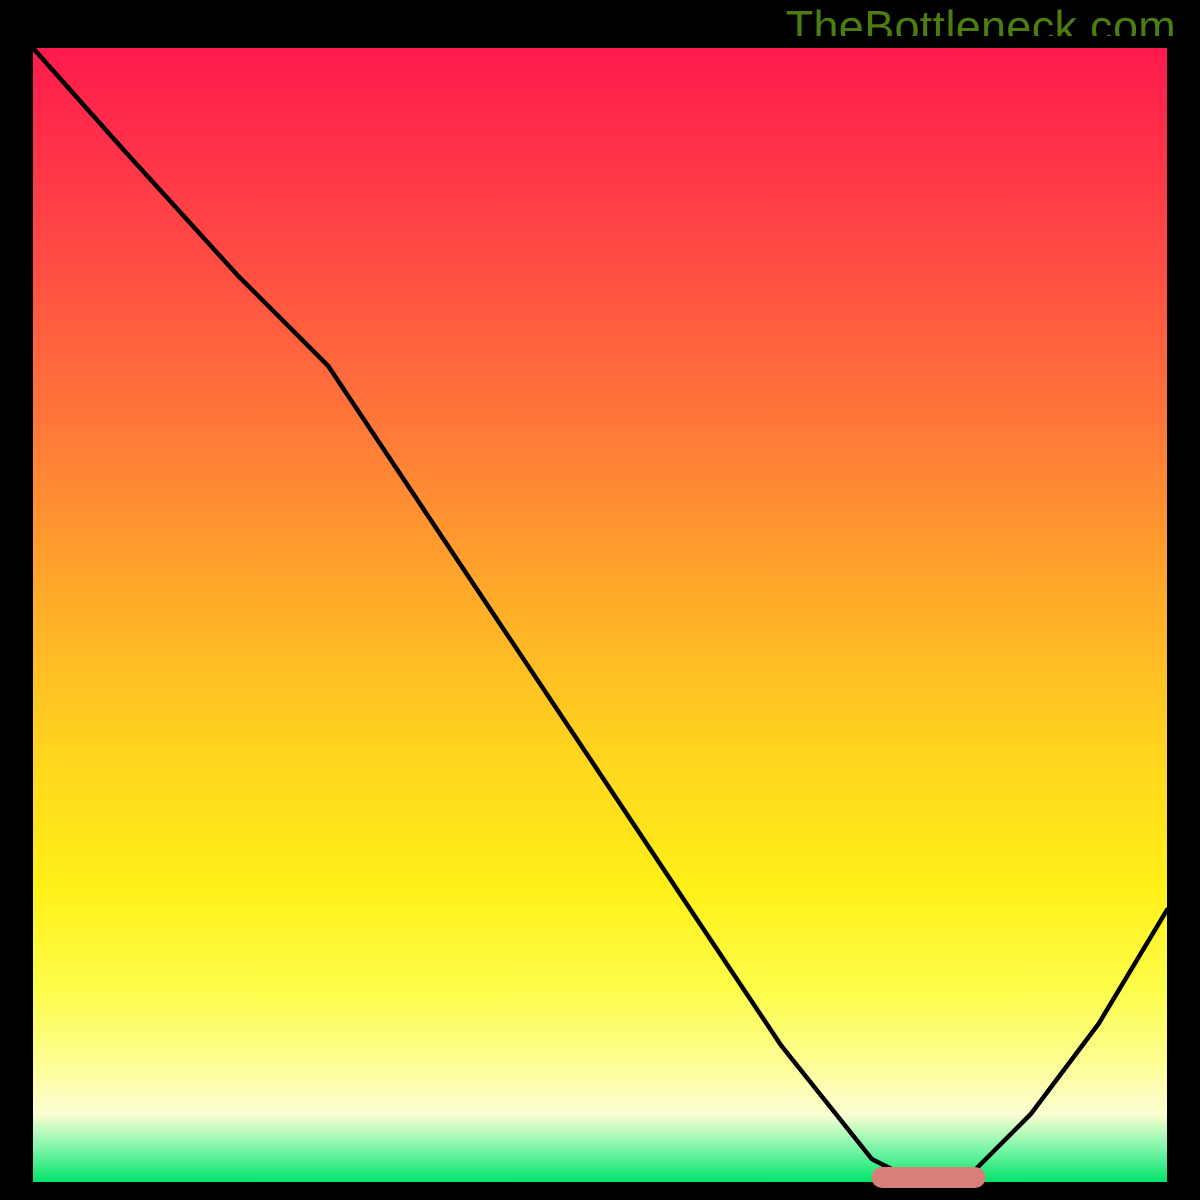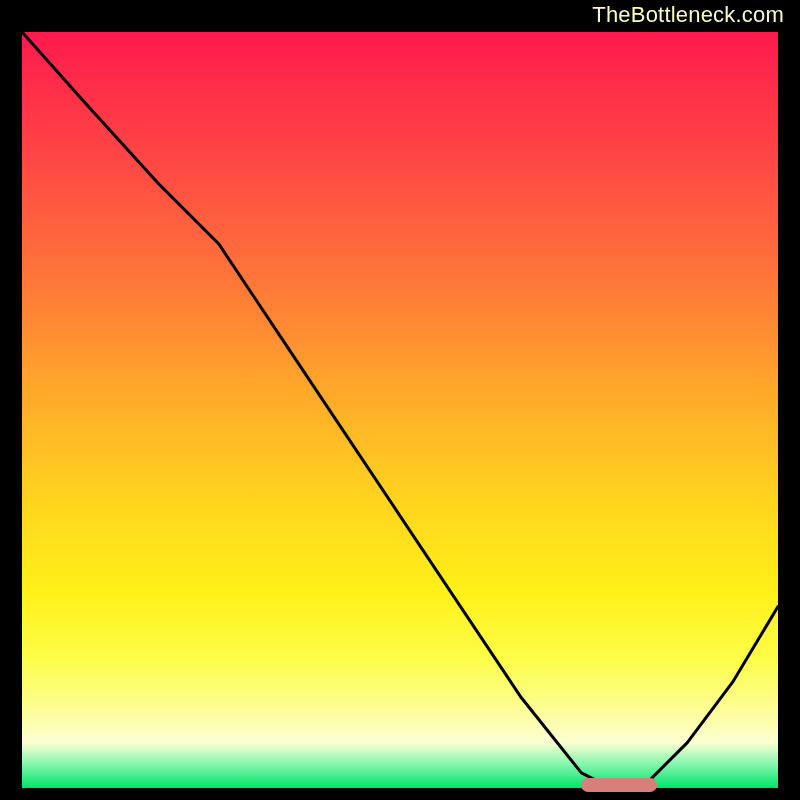--- a/index.html
+++ b/index.html
@@ -54,22 +54,22 @@
   .marker {
     position: absolute;
     height: 14px;
     border-radius: 7px;
     background: #d87f7a;
   }
   .watermark {
     position: absolute;
     top: 2px;
     right: 16px;
-    color: #fef9c3;
-    font-size: 22px;
+    color: #4d7c0f;
+    font-size: 30px;
     letter-spacing: 0.2px;
     user-select: none;
   }
 </style>
 </head>
 <body>
 
 <div class="watermark">TheBottleneck.com</div>
 
 <div class="frame">

